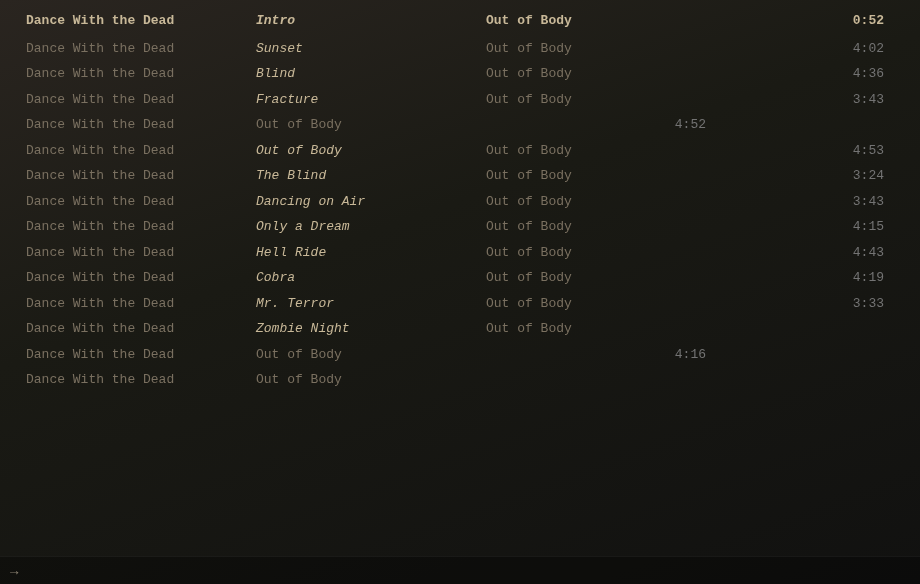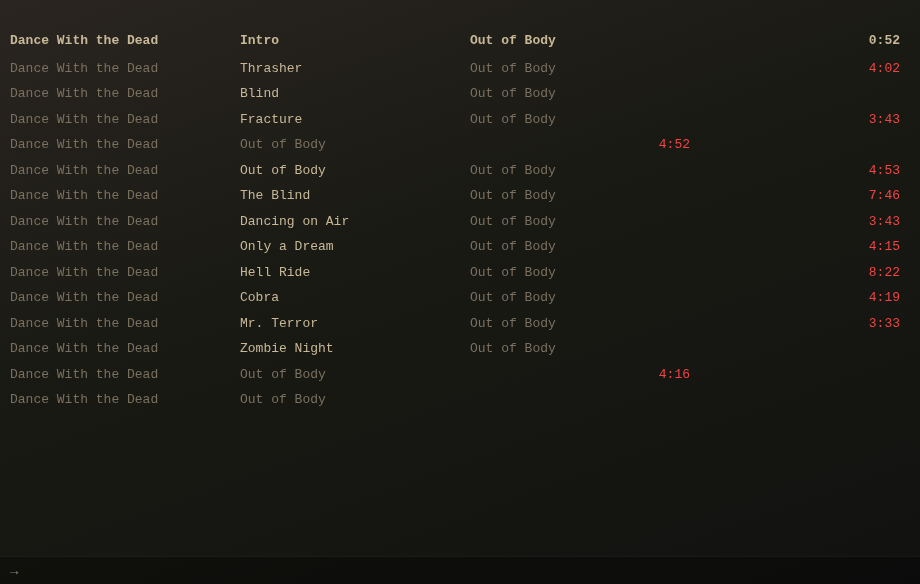--- a/index.html
+++ b/index.html
@@ -13,23 +13,22 @@
       height: 584px;
       background: linear-gradient(160deg, #2a2520 0%, #1a1a14 40%, #111110 100%);
       font-family: 'Courier New', Courier, monospace;
       font-size: 13px;
       color: #8a8070;
       overflow: hidden;
       position: relative;
     }
 
     .track-list {
-      padding: 8px 0;
+      padding: 8px 16px;
       width: 100%;
-      margin-top: 20px;
     }
 
     .track-row {
       display: grid;
       grid-template-columns: 230px 230px 230px 1fr;
       padding: 3px 10px;
       line-height: 1.5;
       cursor: default;
     }
 
@@ -38,29 +37,30 @@
       font-weight: bold;
       margin-bottom: 2px;
     }
 
     .col-artist {
       color: #7a7060;
     }
 
     .col-title {
       color: #c8b898;
+      font-style: italic;
     }
 
     .col-album {
       color: #7a7060;
     }
 
     .col-duration {
       text-align: right;
-      color: #ef4444;
+      color: #737373;
       padding-right: 10px;
     }
 
     .header .col-artist,
     .header .col-title,
     .header .col-album,
     .header .col-duration {
       color: #c8b898;
     }
 
@@ -88,28 +88,29 @@
 <div class="track-list">
 
   <div class="track-row header">
     <span class="col-artist">Dance With the Dead</span>
     <span class="col-title">Intro</span>
     <span class="col-album">Out of Body</span>
     <span class="col-duration">0:52</span>
   </div>
 <div class="track-row">
       <span class="col-artist">Dance With the Dead</span>
-      <span class="col-title">Thrasher</span>
+      <span class="col-title">Sunset</span>
       <span class="col-album">Out of Body</span>
       <span class="col-duration">4:02</span>
     </div>
     <div class="track-row">
       <span class="col-artist">Dance With the Dead</span>
       <span class="col-title">Blind</span>
       <span class="col-album">Out of Body</span>
+      <span class="col-duration">4:36</span>
     </div>
     <div class="track-row">
       <span class="col-artist">Dance With the Dead</span>
       <span class="col-title">Fracture</span>
       <span class="col-album">Out of Body</span>
       <span class="col-duration">3:43</span>
     </div>
     <div class="track-row">
       <span class="col-artist">Dance With the Dead</span>
       <span class="col-album">Out of Body</span>
@@ -118,39 +119,39 @@
     <div class="track-row">
       <span class="col-artist">Dance With the Dead</span>
       <span class="col-title">Out of Body</span>
       <span class="col-album">Out of Body</span>
       <span class="col-duration">4:53</span>
     </div>
     <div class="track-row">
       <span class="col-artist">Dance With the Dead</span>
       <span class="col-title">The Blind</span>
       <span class="col-album">Out of Body</span>
-      <span class="col-duration">7:46</span>
+      <span class="col-duration">3:24</span>
     </div>
     <div class="track-row">
       <span class="col-artist">Dance With the Dead</span>
       <span class="col-title">Dancing on Air</span>
       <span class="col-album">Out of Body</span>
       <span class="col-duration">3:43</span>
     </div>
     <div class="track-row">
       <span class="col-artist">Dance With the Dead</span>
       <span class="col-title">Only a Dream</span>
       <span class="col-album">Out of Body</span>
       <span class="col-duration">4:15</span>
     </div>
     <div class="track-row">
       <span class="col-artist">Dance With the Dead</span>
       <span class="col-title">Hell Ride</span>
       <span class="col-album">Out of Body</span>
-      <span class="col-duration">8:22</span>
+      <span class="col-duration">4:43</span>
     </div>
     <div class="track-row">
       <span class="col-artist">Dance With the Dead</span>
       <span class="col-title">Cobra</span>
       <span class="col-album">Out of Body</span>
       <span class="col-duration">4:19</span>
     </div>
     <div class="track-row">
       <span class="col-artist">Dance With the Dead</span>
       <span class="col-title">Mr. Terror</span>

